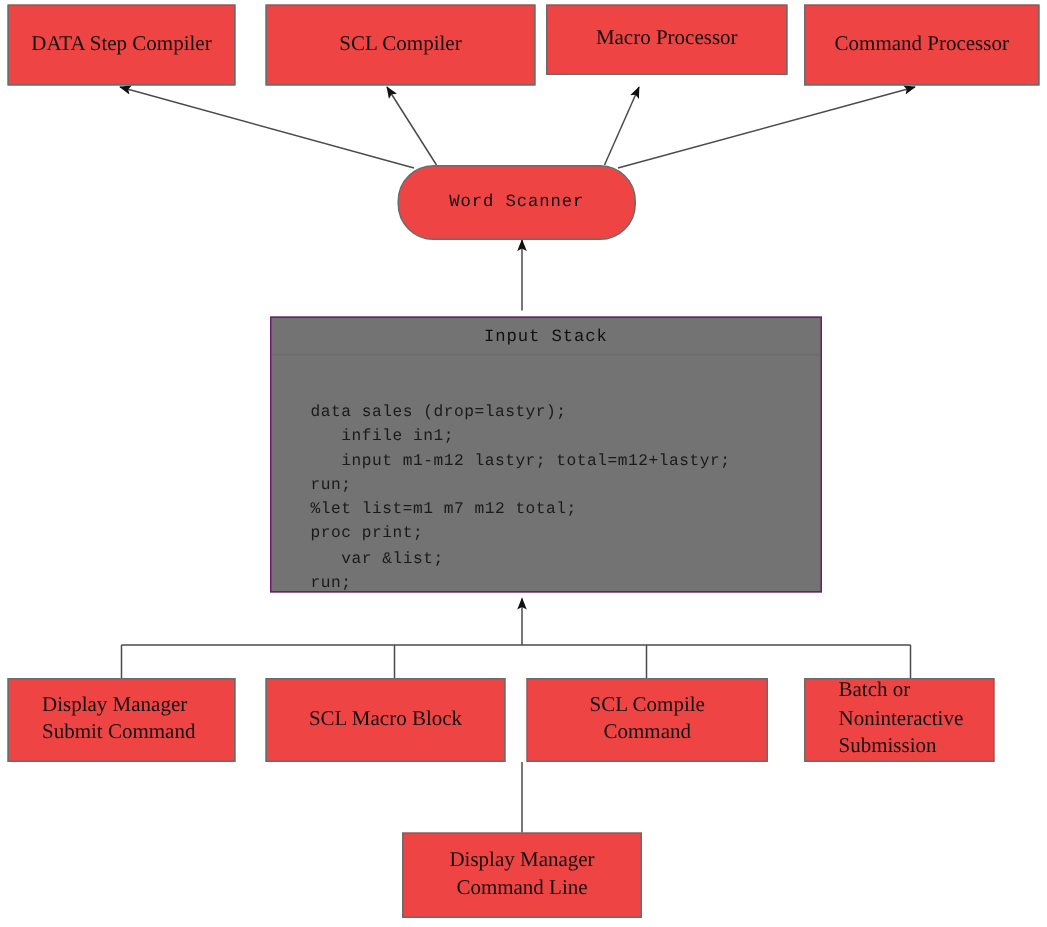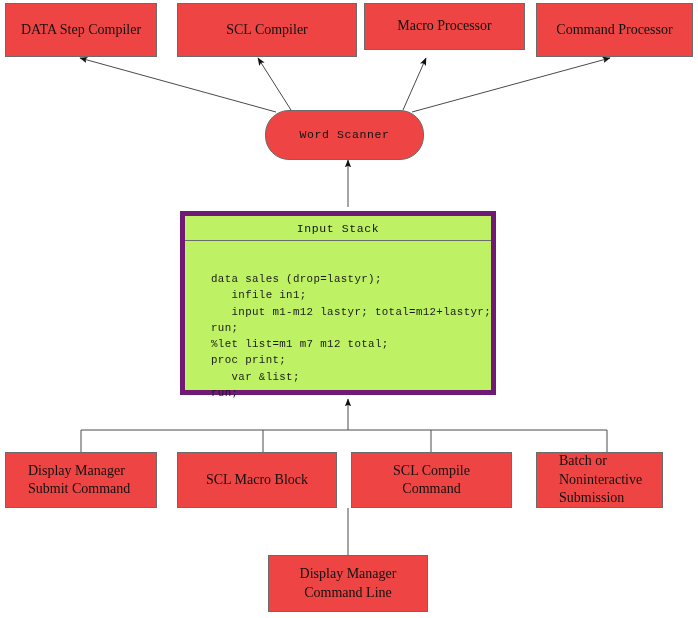--- a/index.html
+++ b/index.html
@@ -53,25 +53,25 @@
     letter-spacing: 0.6px;
   }
   .rounded {
     border-radius: 24px;
   }
   
   #input-stack {
     position: absolute;
     left: 180px;
     top: 211px;
-    width: 316px;
+    width: 368px;
     height: 184px;
     box-sizing: border-box;
-    border: 5px solid #701a75;
-    background: #bef264;
+    border: 1px solid #701a75;
+    background: #737373;
   }
   #input-stack-title {
     height: 25px;
     box-sizing: border-box;
     border-bottom: 1px solid #6b6b6b;
     display: flex;
     align-items: center;
     justify-content: center;
     font-family: "Liberation Mono", monospace;
     font-size: 11.5px;

